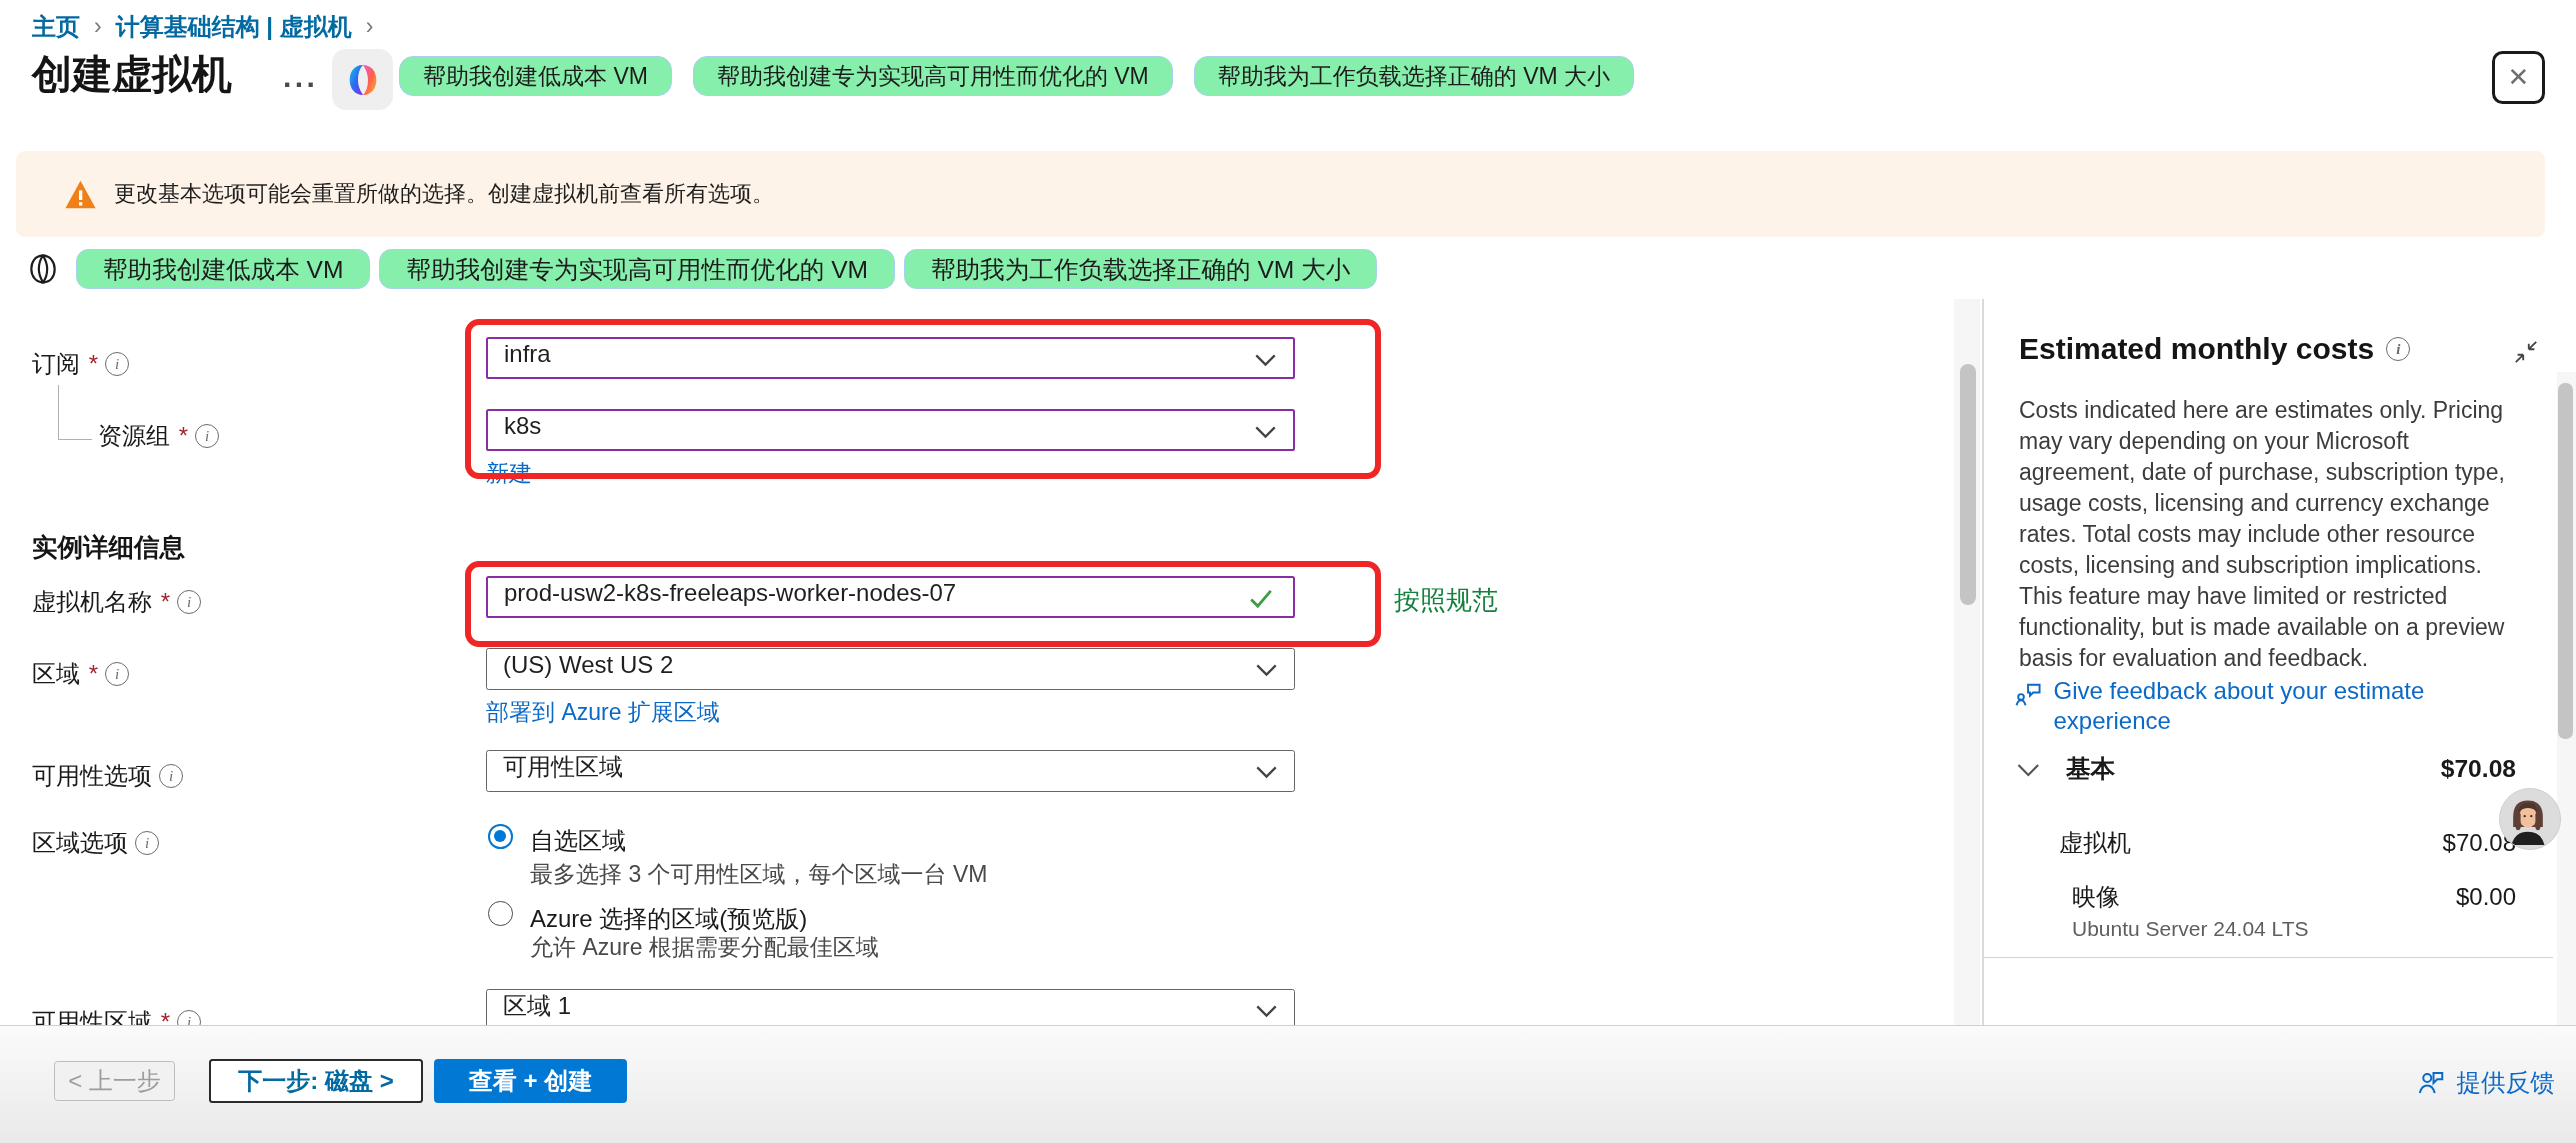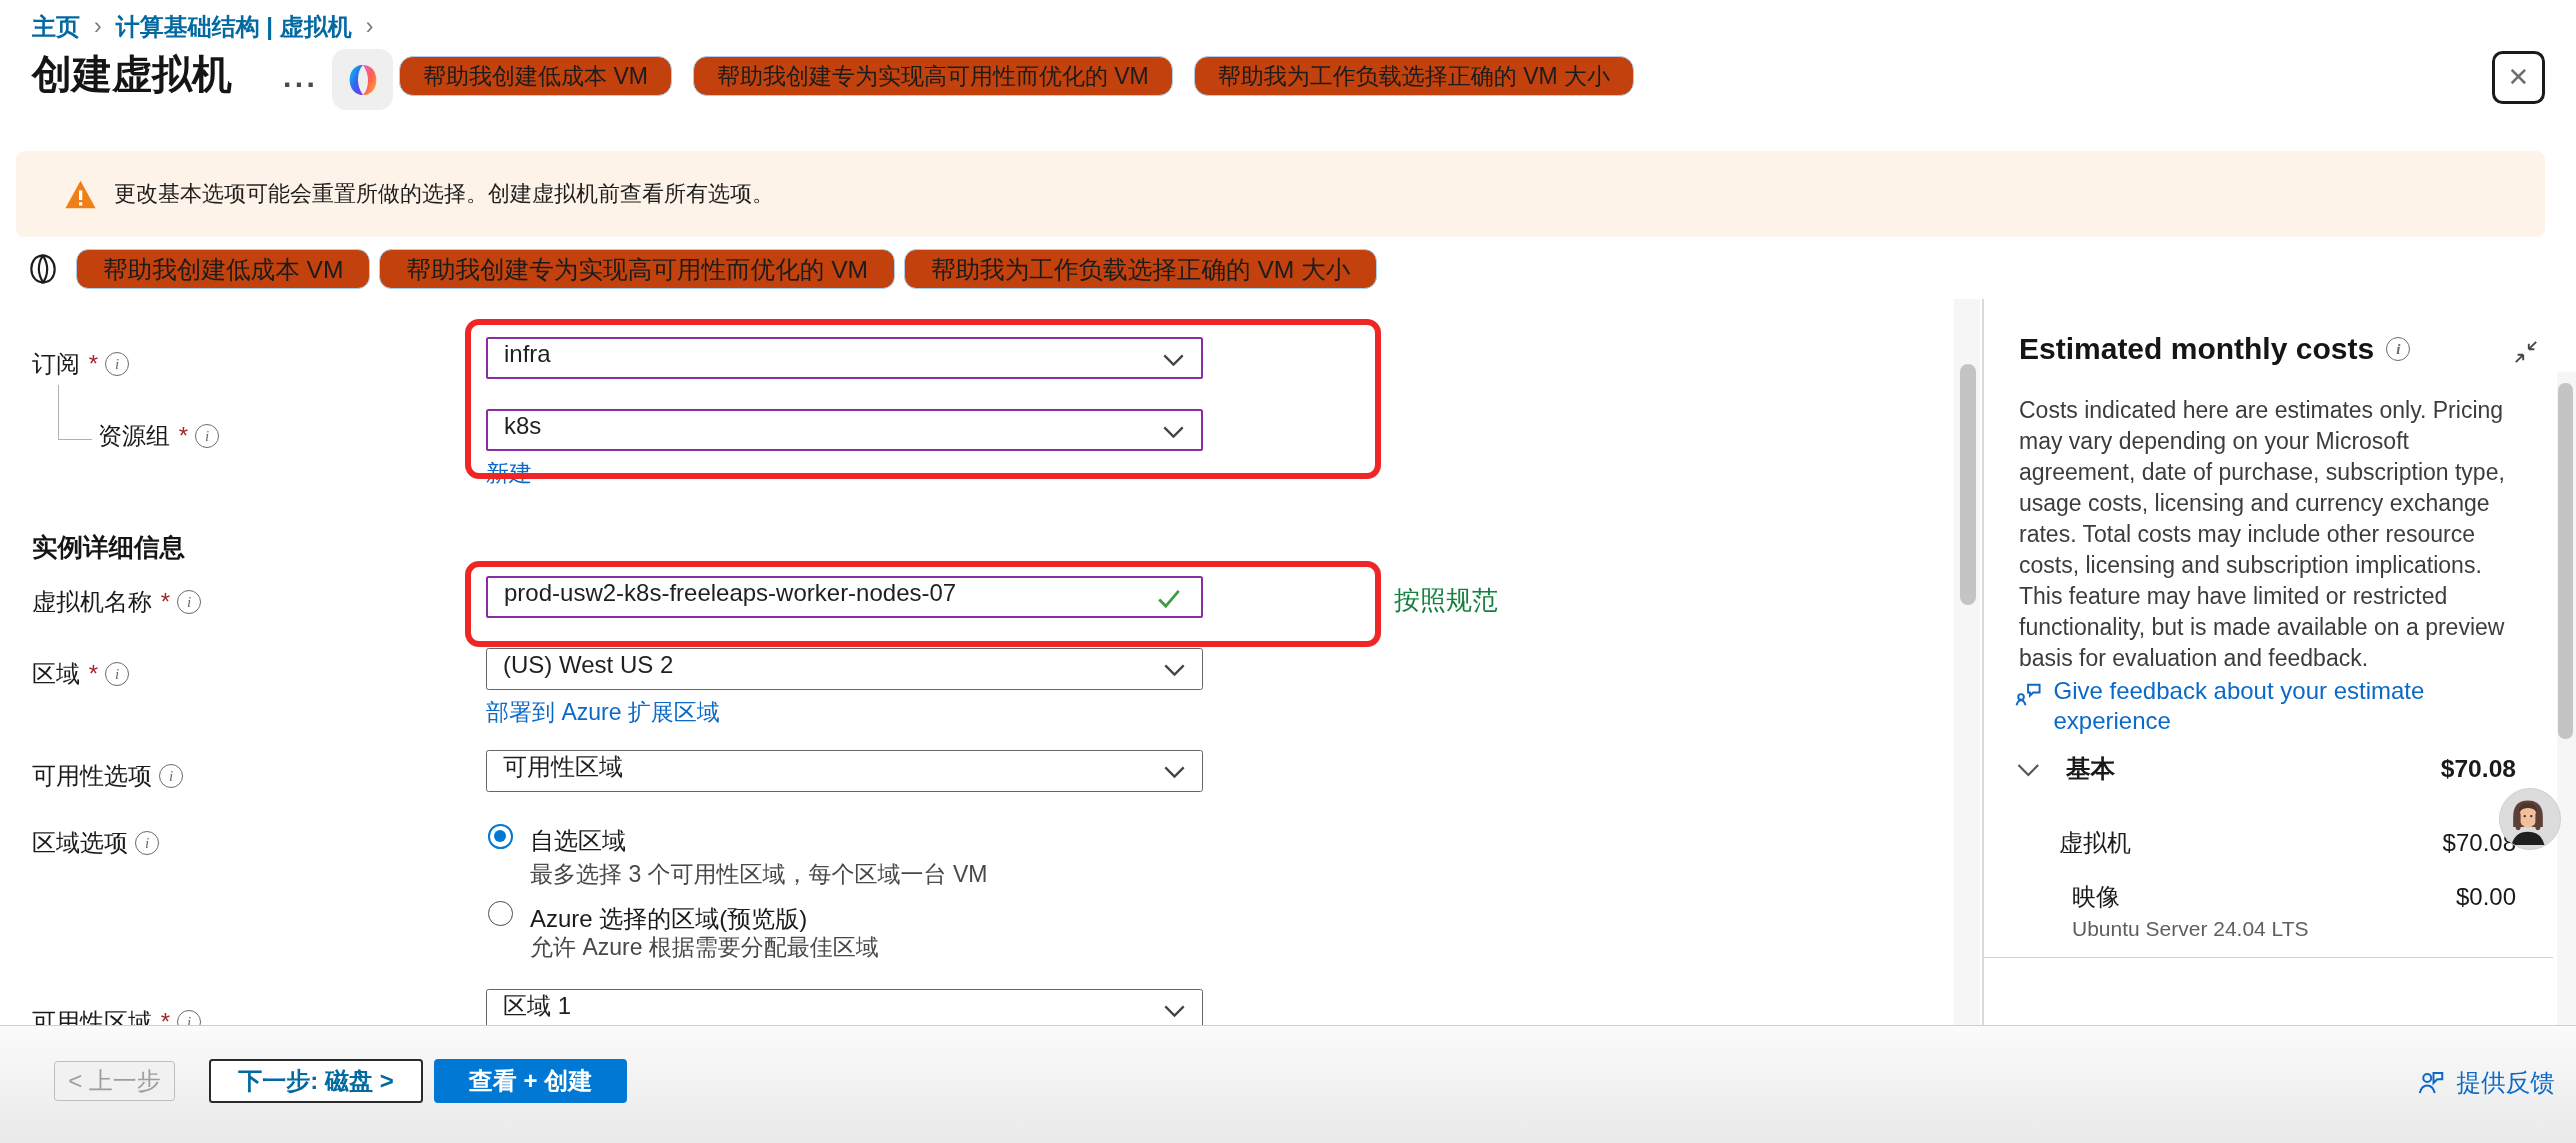--- a/index.html
+++ b/index.html
@@ -11,37 +11,37 @@
   .breadcrumb{position:absolute;left:32px;top:10.5px;display:flex;align-items:center;gap:14px;font-size:24px;font-weight:600;}
   .breadcrumb a{color:#0369a1;}
   .breadcrumb .sep{color:#7a7a7a;font-weight:400;font-size:23px;}
 
   
   .page-title{position:absolute;left:32px;top:47px;font-size:40px;font-weight:700;color:#151515;margin:0;}
   .more-btn{position:absolute;left:283px;top:68px;font-size:30px;font-weight:700;color:#4a4a4a;letter-spacing:1.8px;cursor:pointer;}
   .copilot-tile{position:absolute;left:332px;top:49px;width:61px;height:61px;border-radius:14px;background:#efeff0;display:flex;align-items:center;justify-content:center;cursor:pointer;}
   .sugrow1{position:absolute;left:399px;top:56px;display:flex;gap:21px;}
   .sugrow2{position:absolute;left:76px;top:249px;display:flex;gap:8.8px;}
-  .sug{height:40px;background:#c2410c;border:1.8px solid #a9d0f0;border-radius:14px;display:flex;align-items:center;padding:0 23px;font-size:23px;color:#1c1c1c;white-space:nowrap;cursor:pointer;}
+  .sug{height:40px;background:#86efac;border:1.8px solid #a9d0f0;border-radius:14px;display:flex;align-items:center;padding:0 23px;font-size:23px;color:#1c1c1c;white-space:nowrap;cursor:pointer;}
   .sugrow2 .sug{font-size:24.6px;border-radius:12.3px;padding:0 26px;}
   .copilot-outline{position:absolute;left:23px;top:248px;width:40px;height:42px;}
   .close-btn{position:absolute;left:2492px;top:51px;width:53px;height:53px;border:3.5px solid #1a1a1c;border-radius:10.5px;background:#fff;display:flex;align-items:center;justify-content:center;font-size:26px;color:#6e6e6e;cursor:pointer;box-sizing:border-box;}
 
   
   .banner{position:absolute;left:16px;top:151px;width:2529px;height:86px;background:#fdf3e8;border-radius:8.8px;display:flex;align-items:center;padding-left:47px;box-sizing:border-box;gap:16px;}
   .banner .txt{font-size:22px;color:#1f1e1d;}
 
   
   .flabel{position:absolute;display:flex;align-items:center;gap:7px;font-size:24px;color:#1b1a19;}
   .req{color:#a4262c;font-size:24px;margin-left:1.8px;}
   .info{display:inline-flex;align-items:center;justify-content:center;width:24px;height:24px;border:1.8px solid #6b6b6b;border-radius:50%;font-size:15px;color:#6b6b6b;font-style:italic;font-family:"Liberation Serif",serif;box-sizing:border-box;cursor:pointer;}
   .connector{position:absolute;left:58px;top:385px;width:33px;height:54px;border-left:1.8px solid #b3b0ad;border-bottom:1.8px solid #b3b0ad;}
 
   
-  .dd{position:absolute;width:717px;height:42px;background:#fff;border:1.8px solid #666;border-radius:2.6px;display:flex;align-items:center;padding:0 53px 8px 16px;font-size:24px;color:#201f1e;box-sizing:border-box;cursor:pointer;}
+  .dd{position:absolute;width:809px;height:42px;background:#fff;border:1.8px solid #666;border-radius:2.6px;display:flex;align-items:center;padding:0 53px 8px 16px;font-size:24px;color:#201f1e;box-sizing:border-box;cursor:pointer;}
   .dd .chev{position:absolute;right:16px;top:14px;}
   .dd.purple{border:2.6px solid #8a2da5;}
   .checkmark{position:absolute;right:19.3px;top:8.8px;}
   .seclink{position:absolute;font-size:23px;color:#0b69c7;cursor:pointer;}
   .section-h{position:absolute;font-size:25.5px;font-weight:700;color:#151515;}
 
   
   .radio{position:absolute;width:24.6px;height:24.6px;border-radius:50%;border:1.8px solid #4a4a4a;background:#fff;box-sizing:border-box;cursor:pointer;}
   .radio.sel{border:2.6px solid #0078d4;}
   .radio.sel::after{content:"";position:absolute;left:3.5px;top:3.5px;width:12.3px;height:12.3px;border-radius:50%;background:#0078d4;}

